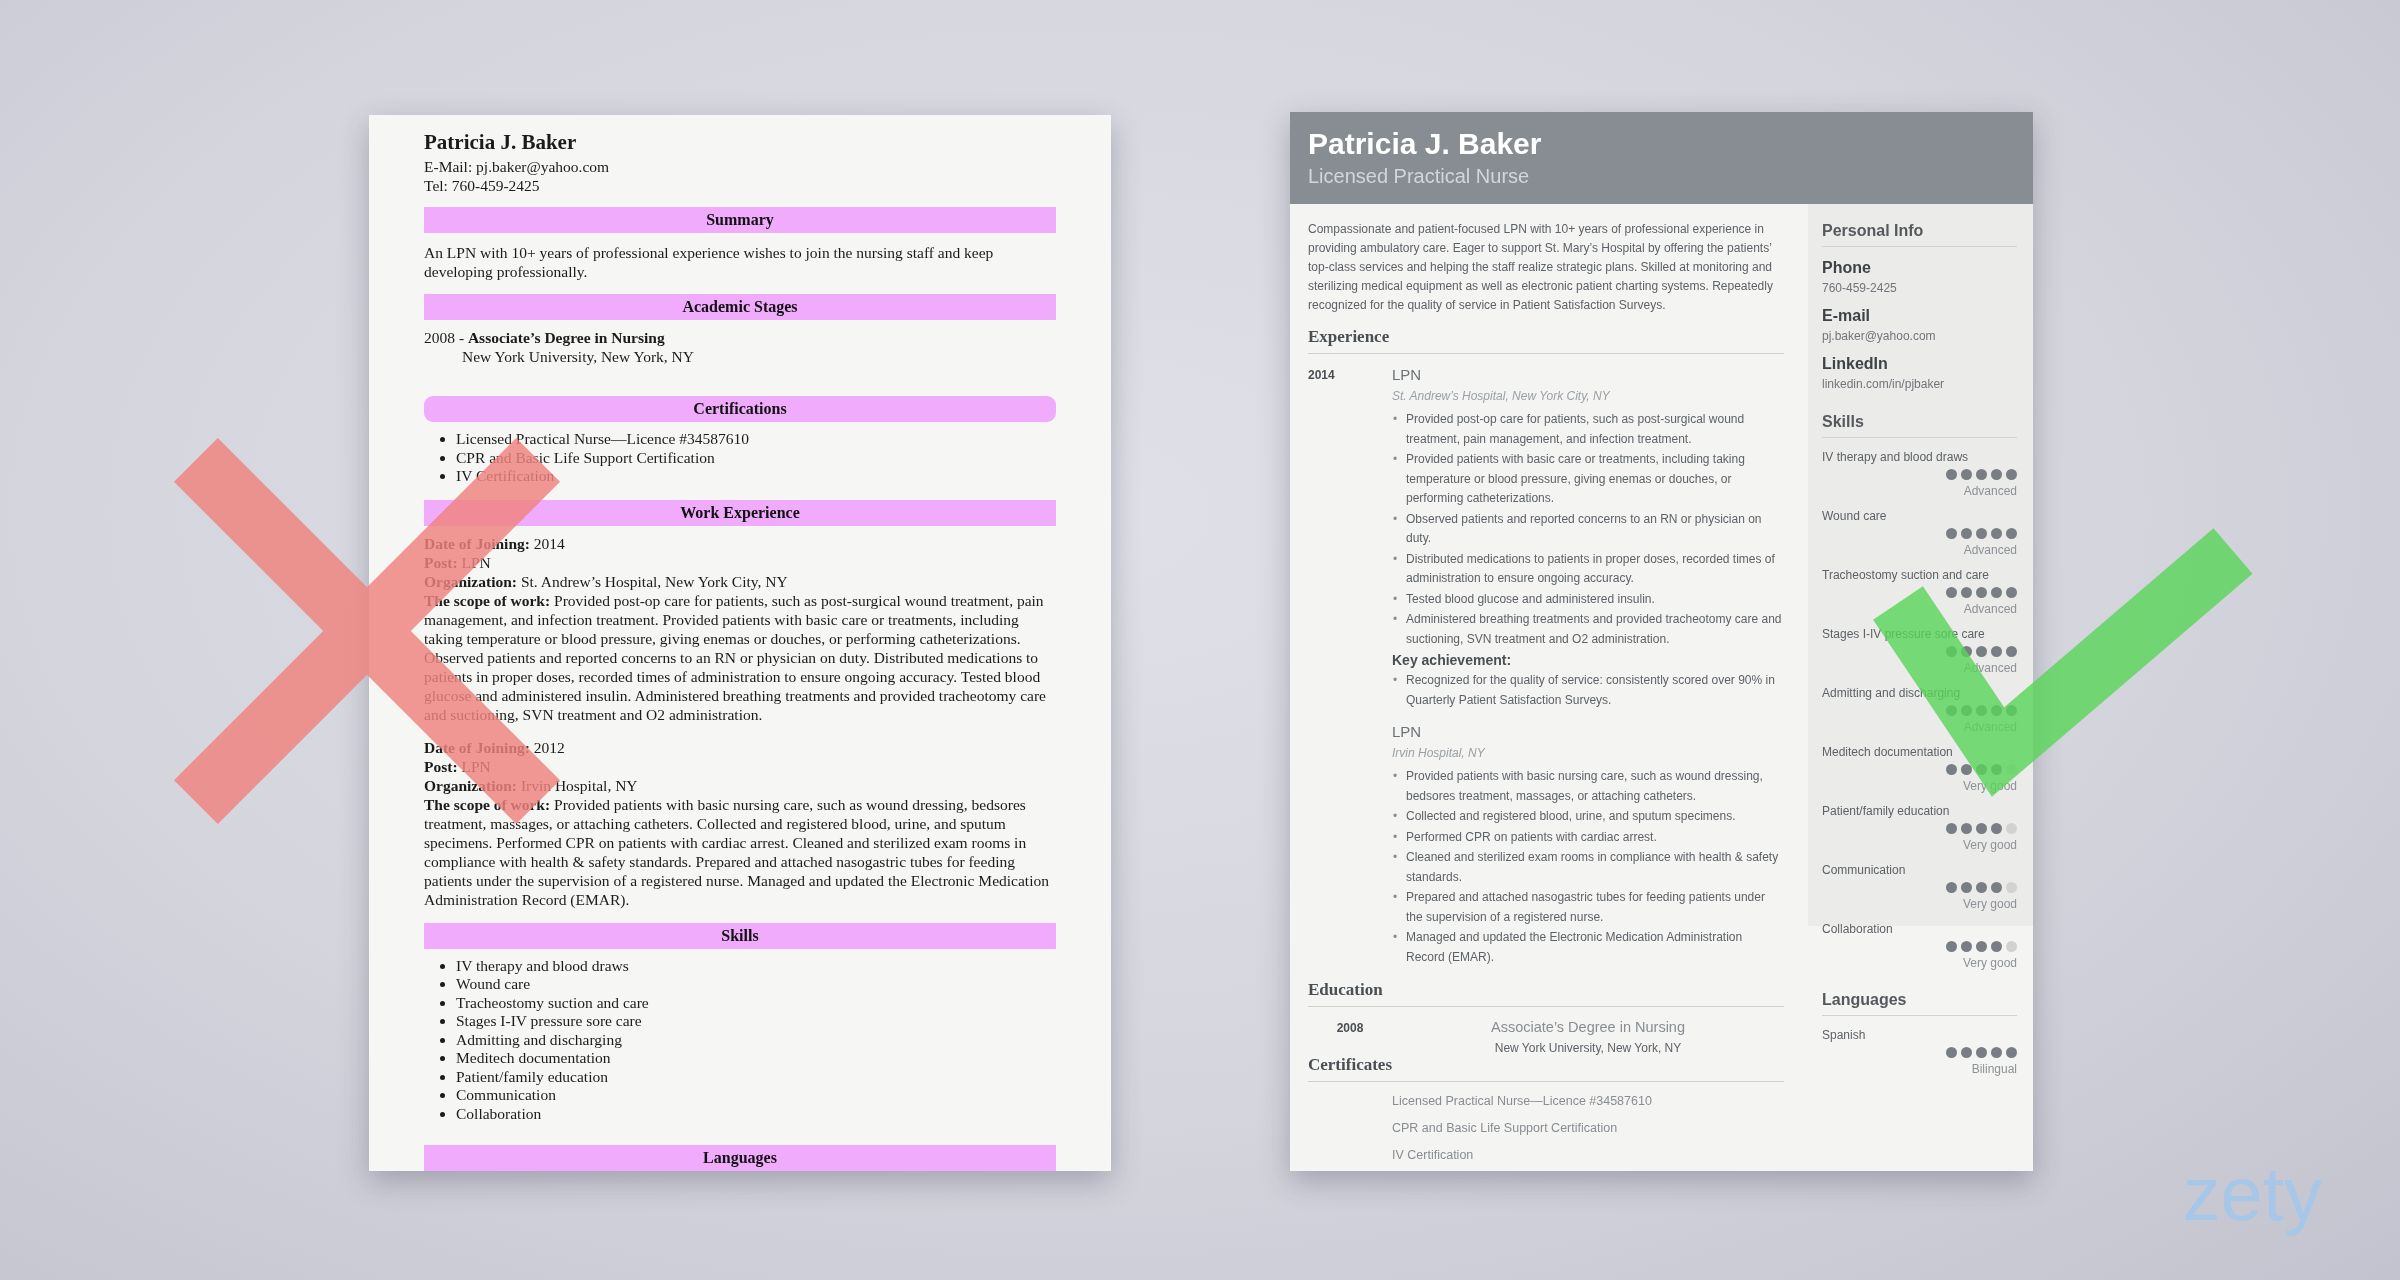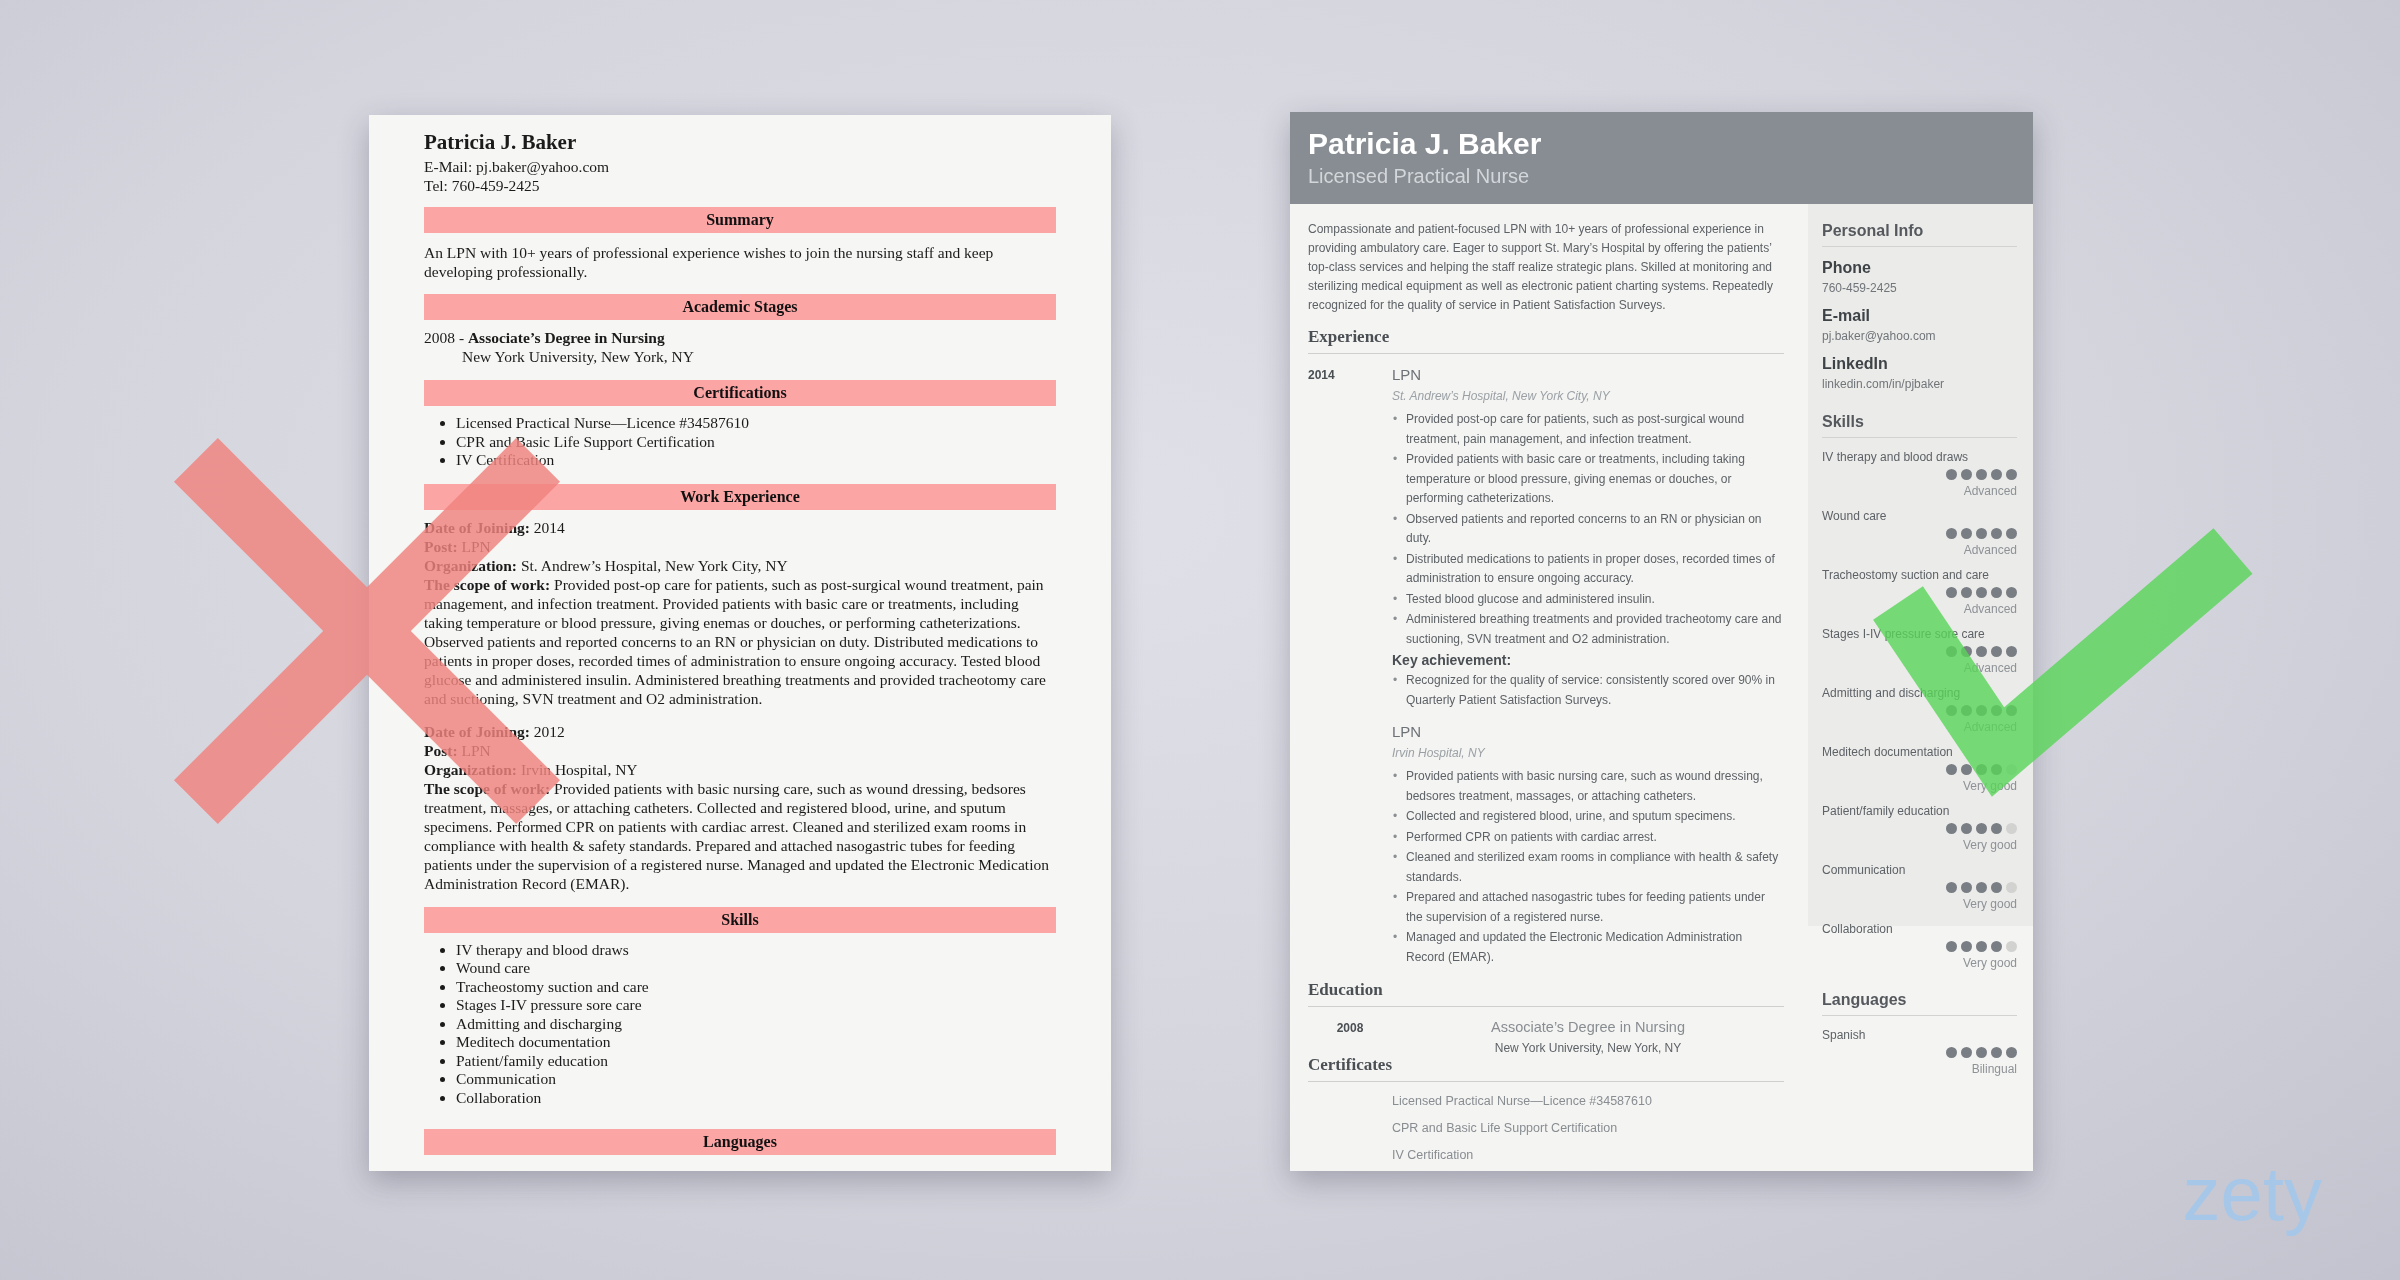--- a/index.html
+++ b/index.html
@@ -5,23 +5,23 @@
   html,body{margin:0;padding:0;}
   .stage{position:relative;width:2400px;height:1280px;overflow:hidden;
     background:radial-gradient(ellipse at 45% 40%, #e0e0e8 0%, #d5d5de 55%, #c2c3ce 100%);}
   
   .page{position:absolute;box-sizing:border-box;box-shadow:0 10px 28px rgba(50,50,70,.30);}
   .page-left{left:369px;top:115px;width:742px;height:1056px;background:#f6f6f4;
     font-family:"Liberation Serif",serif;color:#1b1b1b;font-size:15.5px;line-height:19px;
     padding:14px 55px;overflow:hidden;}
   .lr-name{font-size:21px;font-weight:bold;line-height:26px;margin:0 0 2px 0;}
   .lr-line{margin:0;}
-  .lr-band{background:#fca5a5;height:26px;line-height:26px;text-align:center;
+  .lr-band{background:#f0abfc;height:26px;line-height:26px;text-align:center;
     font-weight:bold;font-size:16px;color:#111;}
-  .m-sum{margin:12px 0 10px 0;} .m-acad{margin:13px 0 8px 0;} .m-cert{margin:14px 0 8px 0;}
+  .m-sum{margin:12px 0 10px 0;} .m-acad{margin:13px 0 8px 0;} .m-cert{margin:30px 0 8px 0;border-radius:9px;}
   .m-work{margin:14px 0 8px 0;} .m-skill{margin:14px 0 8px 0;} .m-lang{margin:22px 0 20px 0;}
   .lr-par{margin:0;}
   .lr-indent{margin:0 0 0 38px;}
   ul.lr-list{margin:0 0 0 12px;padding:0 0 0 20px;list-style:disc;}
   ul.lr-list li{margin:0;line-height:18.5px;}
   .lr-jobgap{height:14px;}
   
   .page-right{left:1290px;top:112px;width:743px;height:1059px;background:#f4f4f2;
     font-family:"Liberation Sans",sans-serif;overflow:hidden;}
   .pr-header{height:92px;background:#878d92;padding:14px 0 0 18px;box-sizing:border-box;}

